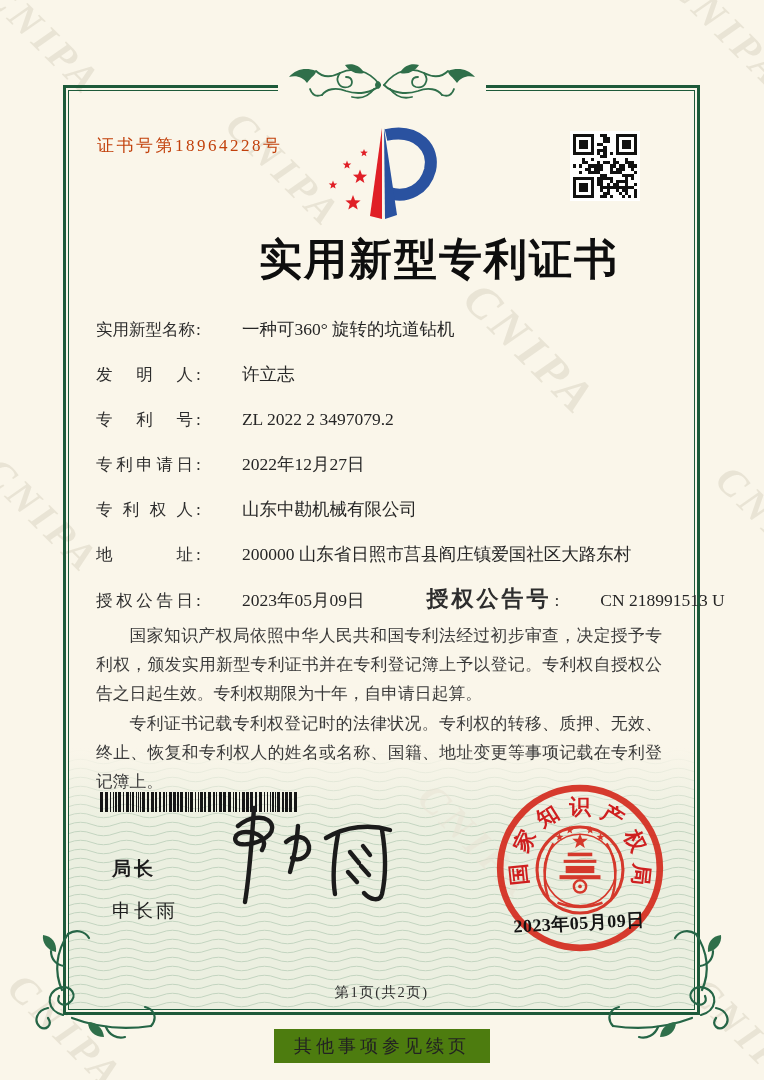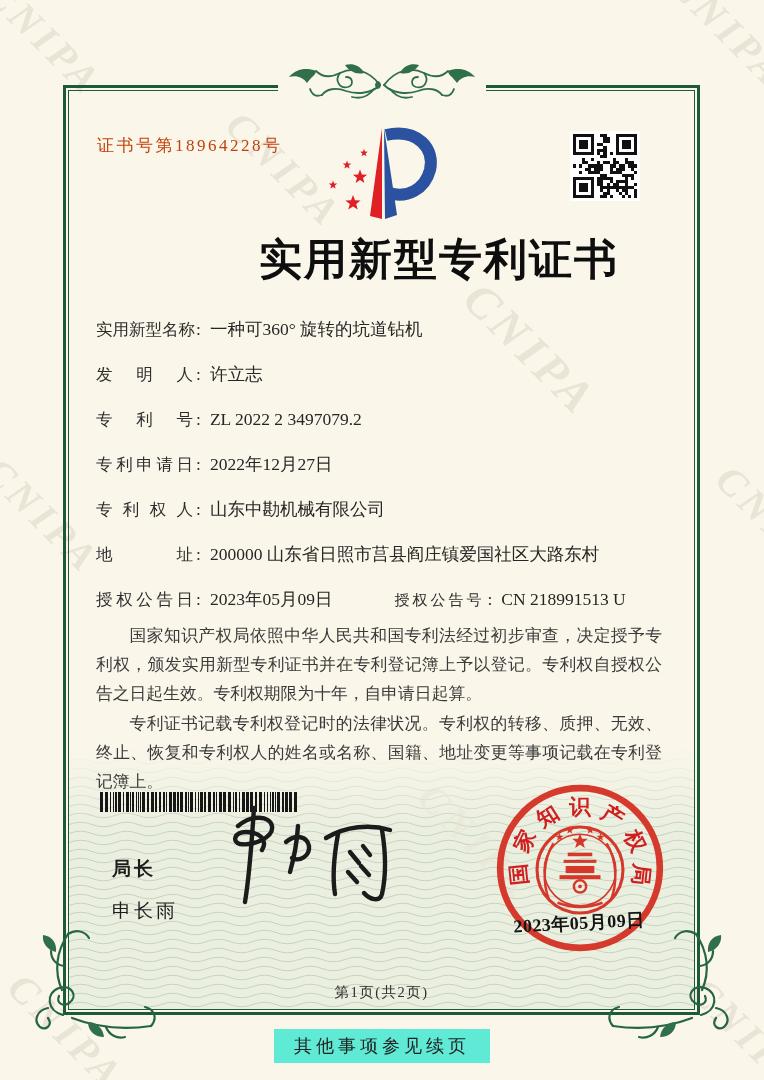--- a/index.html
+++ b/index.html
@@ -24,41 +24,41 @@
   .certnum{position:absolute;left:97px;top:134px;z-index:4;font-size:17px;letter-spacing:2.5px;color:#c2410c;}
   .logo{position:absolute;left:320px;top:123px;z-index:4;}
   .qr{position:absolute;left:570px;top:131px;z-index:4;background:#fff;padding:3px;line-height:0;}
   .title{position:absolute;left:63px;top:231px;width:752px;z-index:4;text-align:center;
          font-size:43px;font-weight:bold;letter-spacing:2px;color:#0e0e0e;}
   
   .frow{position:absolute;left:96px;width:580px;z-index:4;display:flex;align-items:baseline;
         font-size:17.5px;line-height:26px;}
   .jlabel{display:flex;justify-content:space-between;width:97px;flex:none;font-size:16.5px;color:#2d2d2d;}
   .colon{flex:none;margin:0 9px 0 3px;}
-  .fvalue{white-space:nowrap;color:#262626;}
+  .fvalue{white-space:nowrap;color:#262626;margin-left:32px;}
   .pairgap{flex:none;width:62px;}
-  .lbl2{flex:none;font-size:15px;letter-spacing:3px;}
+  .lbl2{flex:none;font-size:22px;letter-spacing:3px;font-weight:bold;}
   
   .notice{position:absolute;left:96px;top:621px;width:566px;z-index:4;font-size:16.8px;
           line-height:1.74;text-align:justify;color:#3a3a3a;}
   .notice p{margin:0;text-indent:2em;}
   
   .barcode{position:absolute;left:100px;top:792px;width:206px;height:20px;z-index:4;
            display:flex;align-items:stretch;}
   .barcode i{display:block;background:#161616;}
   .officer{position:absolute;left:112px;z-index:4;font-family:"Liberation Sans","DejaVu Sans",sans-serif;
            font-size:19px;letter-spacing:3px;color:#1c1c1c;}
   .sig{position:absolute;left:200px;top:796px;z-index:5;}
   .seal{position:absolute;left:492px;top:780px;z-index:5;}
   .sealdate{position:absolute;left:506px;top:911px;width:146px;z-index:6;text-align:center;
             font-size:18px;font-weight:bold;color:#141414;transform:rotate(-3deg);letter-spacing:.5px;}
   .pagenum{position:absolute;left:63px;top:983px;width:637px;z-index:4;text-align:center;
            font-size:14.5px;letter-spacing:1.5px;color:#2f2f2f;}
   .contnote{position:absolute;left:0;top:1029px;width:764px;z-index:4;text-align:center;}
-  .contnote span{display:inline-block;background:#5eead4;padding:5px 20px;font-size:18px;
+  .contnote span{display:inline-block;background:#4d7c0f;padding:5px 20px;font-size:18px;
                  letter-spacing:4px;color:#222;}
 </style>
 </head>
 <body>
 
 <div class="page">
 
   <div class="wavewrap">
     <svg width="626" height="261">
       <defs>

